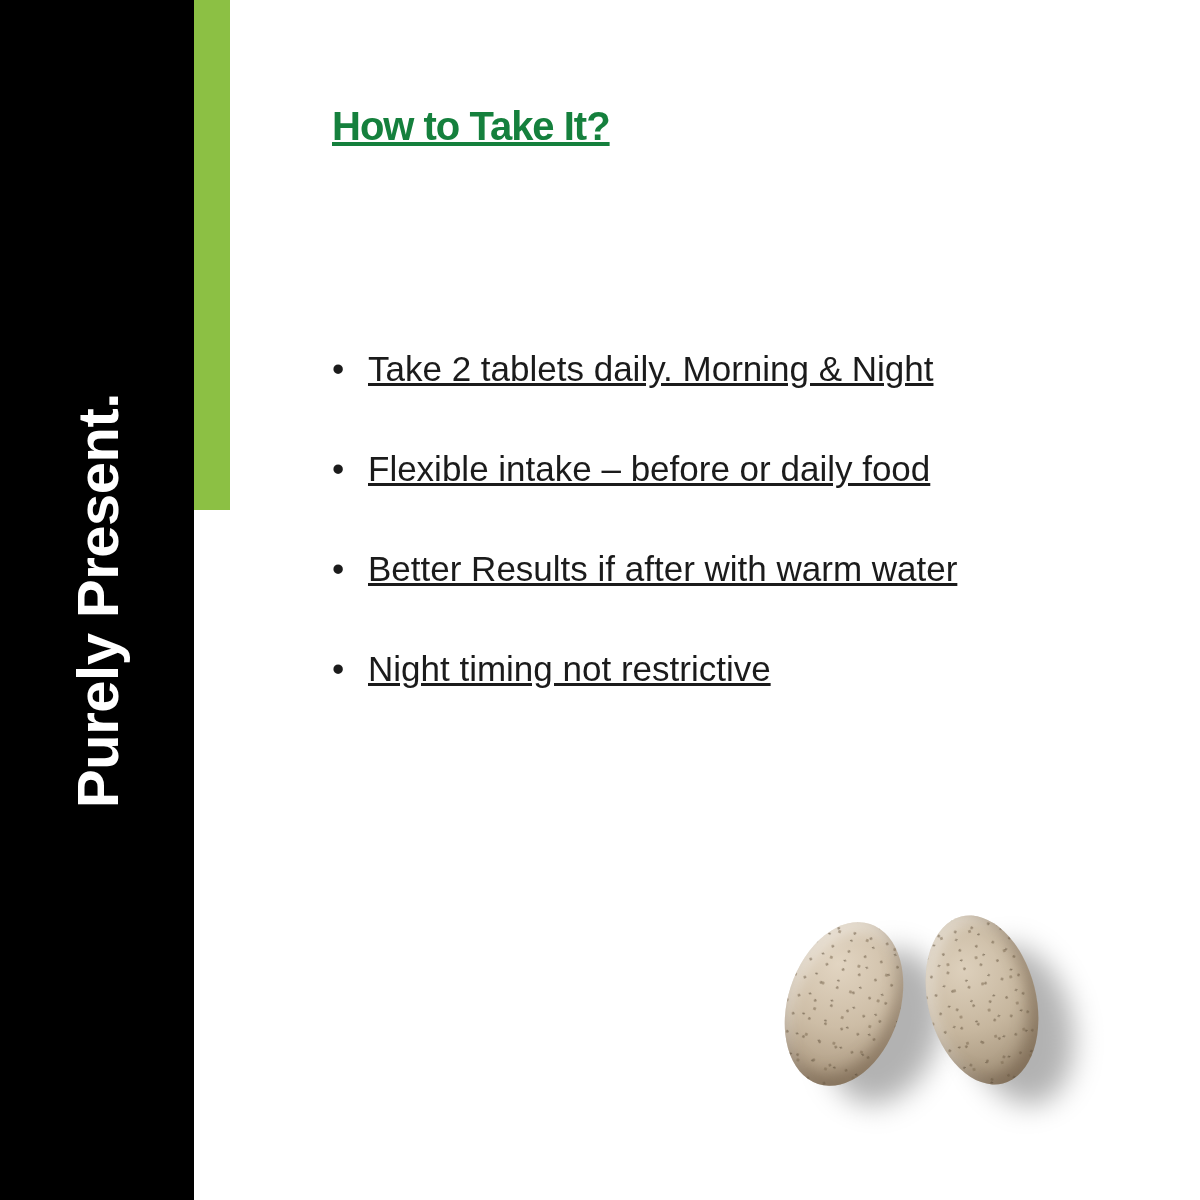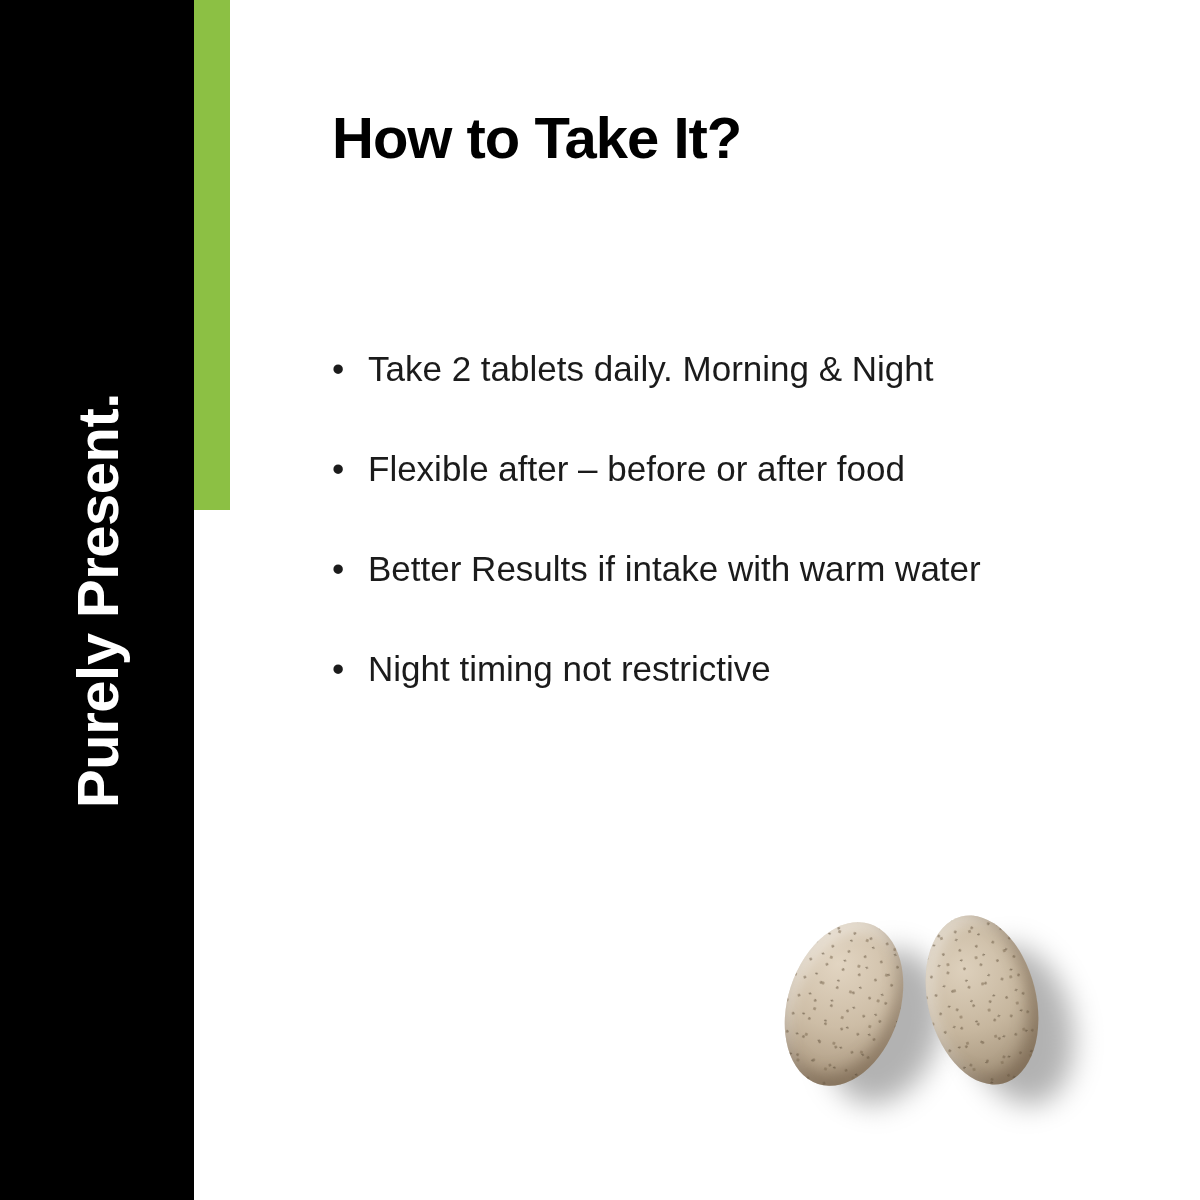--- a/index.html
+++ b/index.html
@@ -55,25 +55,26 @@
     font-weight: bold;
     letter-spacing: -0.5px;
     font-family: "Liberation Sans", sans-serif;
   }
 
   
   .heading {
     position: absolute;
     left: 332px;
     top: 104px;
-    color: #000000;
-    font-size: 58px;
+    color: #15803d;
+    font-size: 40px;
     font-weight: bold;
     letter-spacing: -1px;
     font-family: "Liberation Sans", sans-serif;
+    text-decoration: underline;
   }
 
   
   .bullets {
     position: absolute;
     left: 332px;
     top: 348px;
     width: 800px;
   }
   .bullet-row {
@@ -88,20 +89,21 @@
   .bullet-dot {
     width: 36px;
     flex: 0 0 36px;
     font-size: 35px;
     line-height: 1.2;
     color: #1b1b1b;
   }
   .bullet-text {
     flex: 1 1 auto;
     white-space: nowrap;
+    text-decoration: underline;
   }
 
   
   .tablets {
     position: absolute;
     left: 760px;
     top: 890px;
     width: 360px;
     height: 260px;
   }
@@ -180,26 +182,26 @@
 
   <div class="bullets">
 
     <div class="bullet-row">
       <span class="bullet-dot">•</span>
       <span class="bullet-text">Take 2 tablets daily. Morning &amp; Night</span>
     </div>
 
     <div class="bullet-row">
       <span class="bullet-dot">•</span>
-      <span class="bullet-text">Flexible after – before or after food</span>
-    </div>
-
-    <div class="bullet-row">
-      <span class="bullet-dot">•</span>
-      <span class="bullet-text">Better Results if intake with warm water</span>
+      <span class="bullet-text">Flexible intake – before or daily food</span>
+    </div>
+
+    <div class="bullet-row">
+      <span class="bullet-dot">•</span>
+      <span class="bullet-text">Better Results if after with warm water</span>
     </div>
 
     <div class="bullet-row">
       <span class="bullet-dot">•</span>
       <span class="bullet-text">Night timing not restrictive</span>
     </div>
 
   </div>
 
   <div class="tablets">

